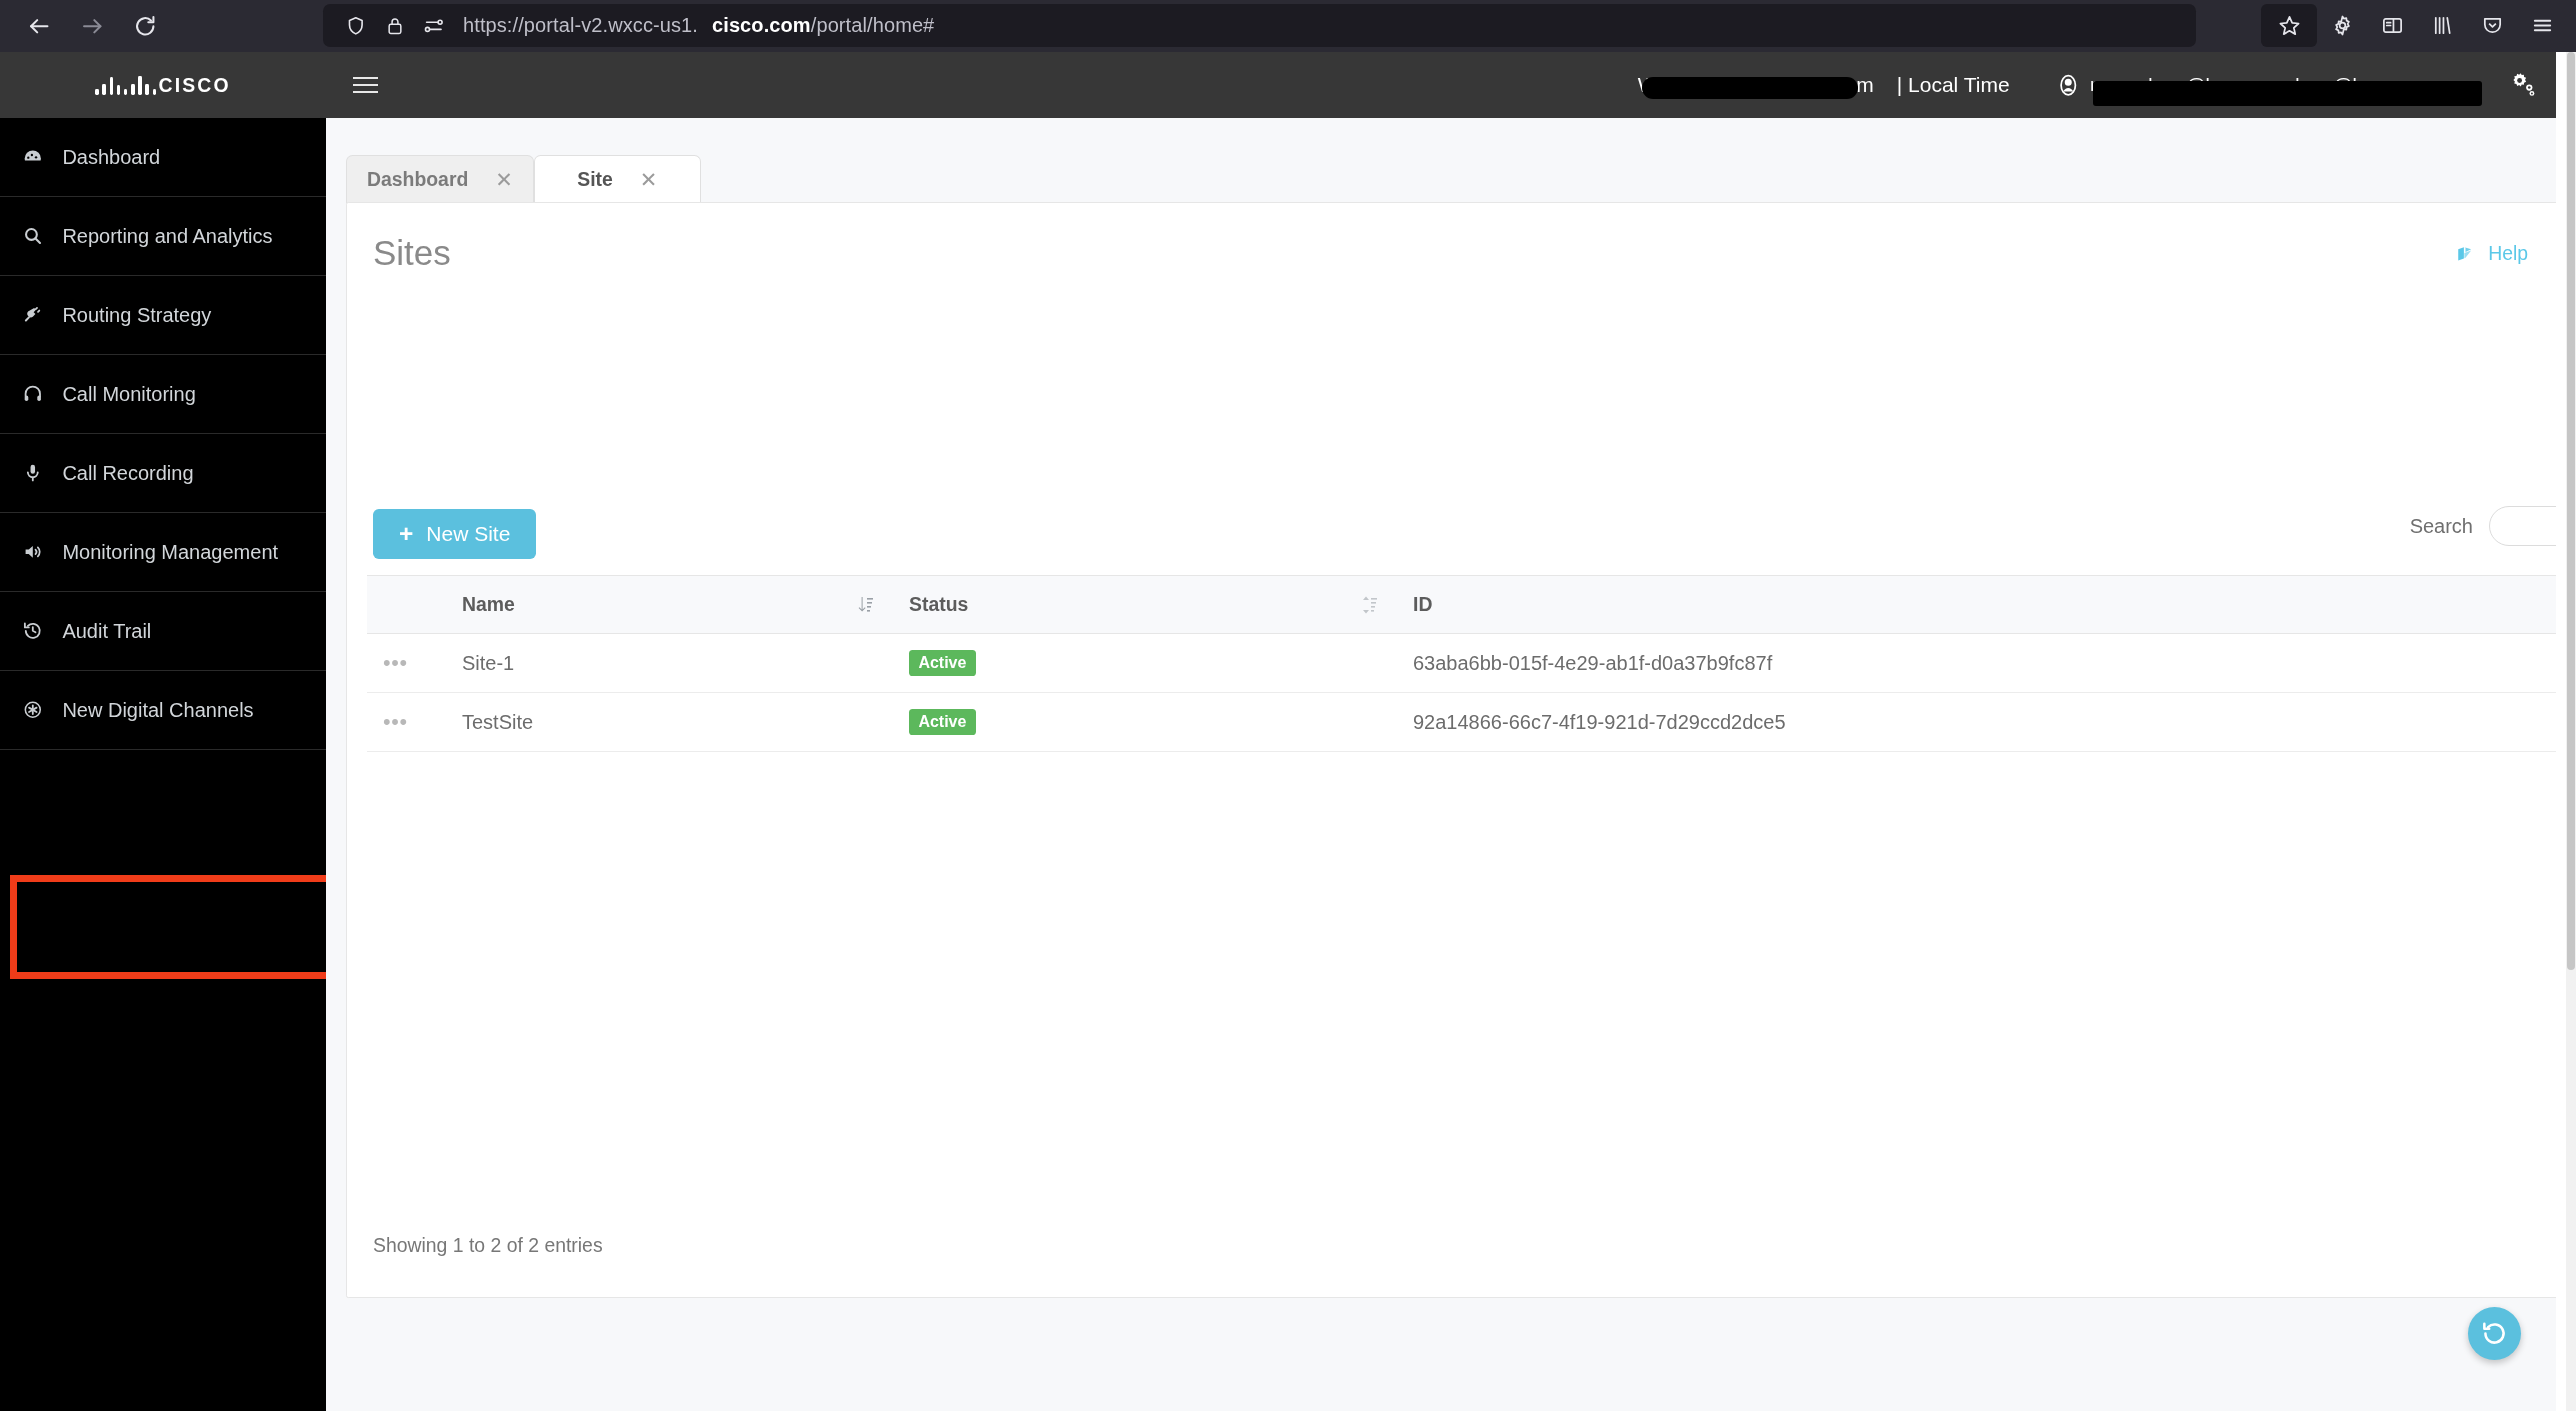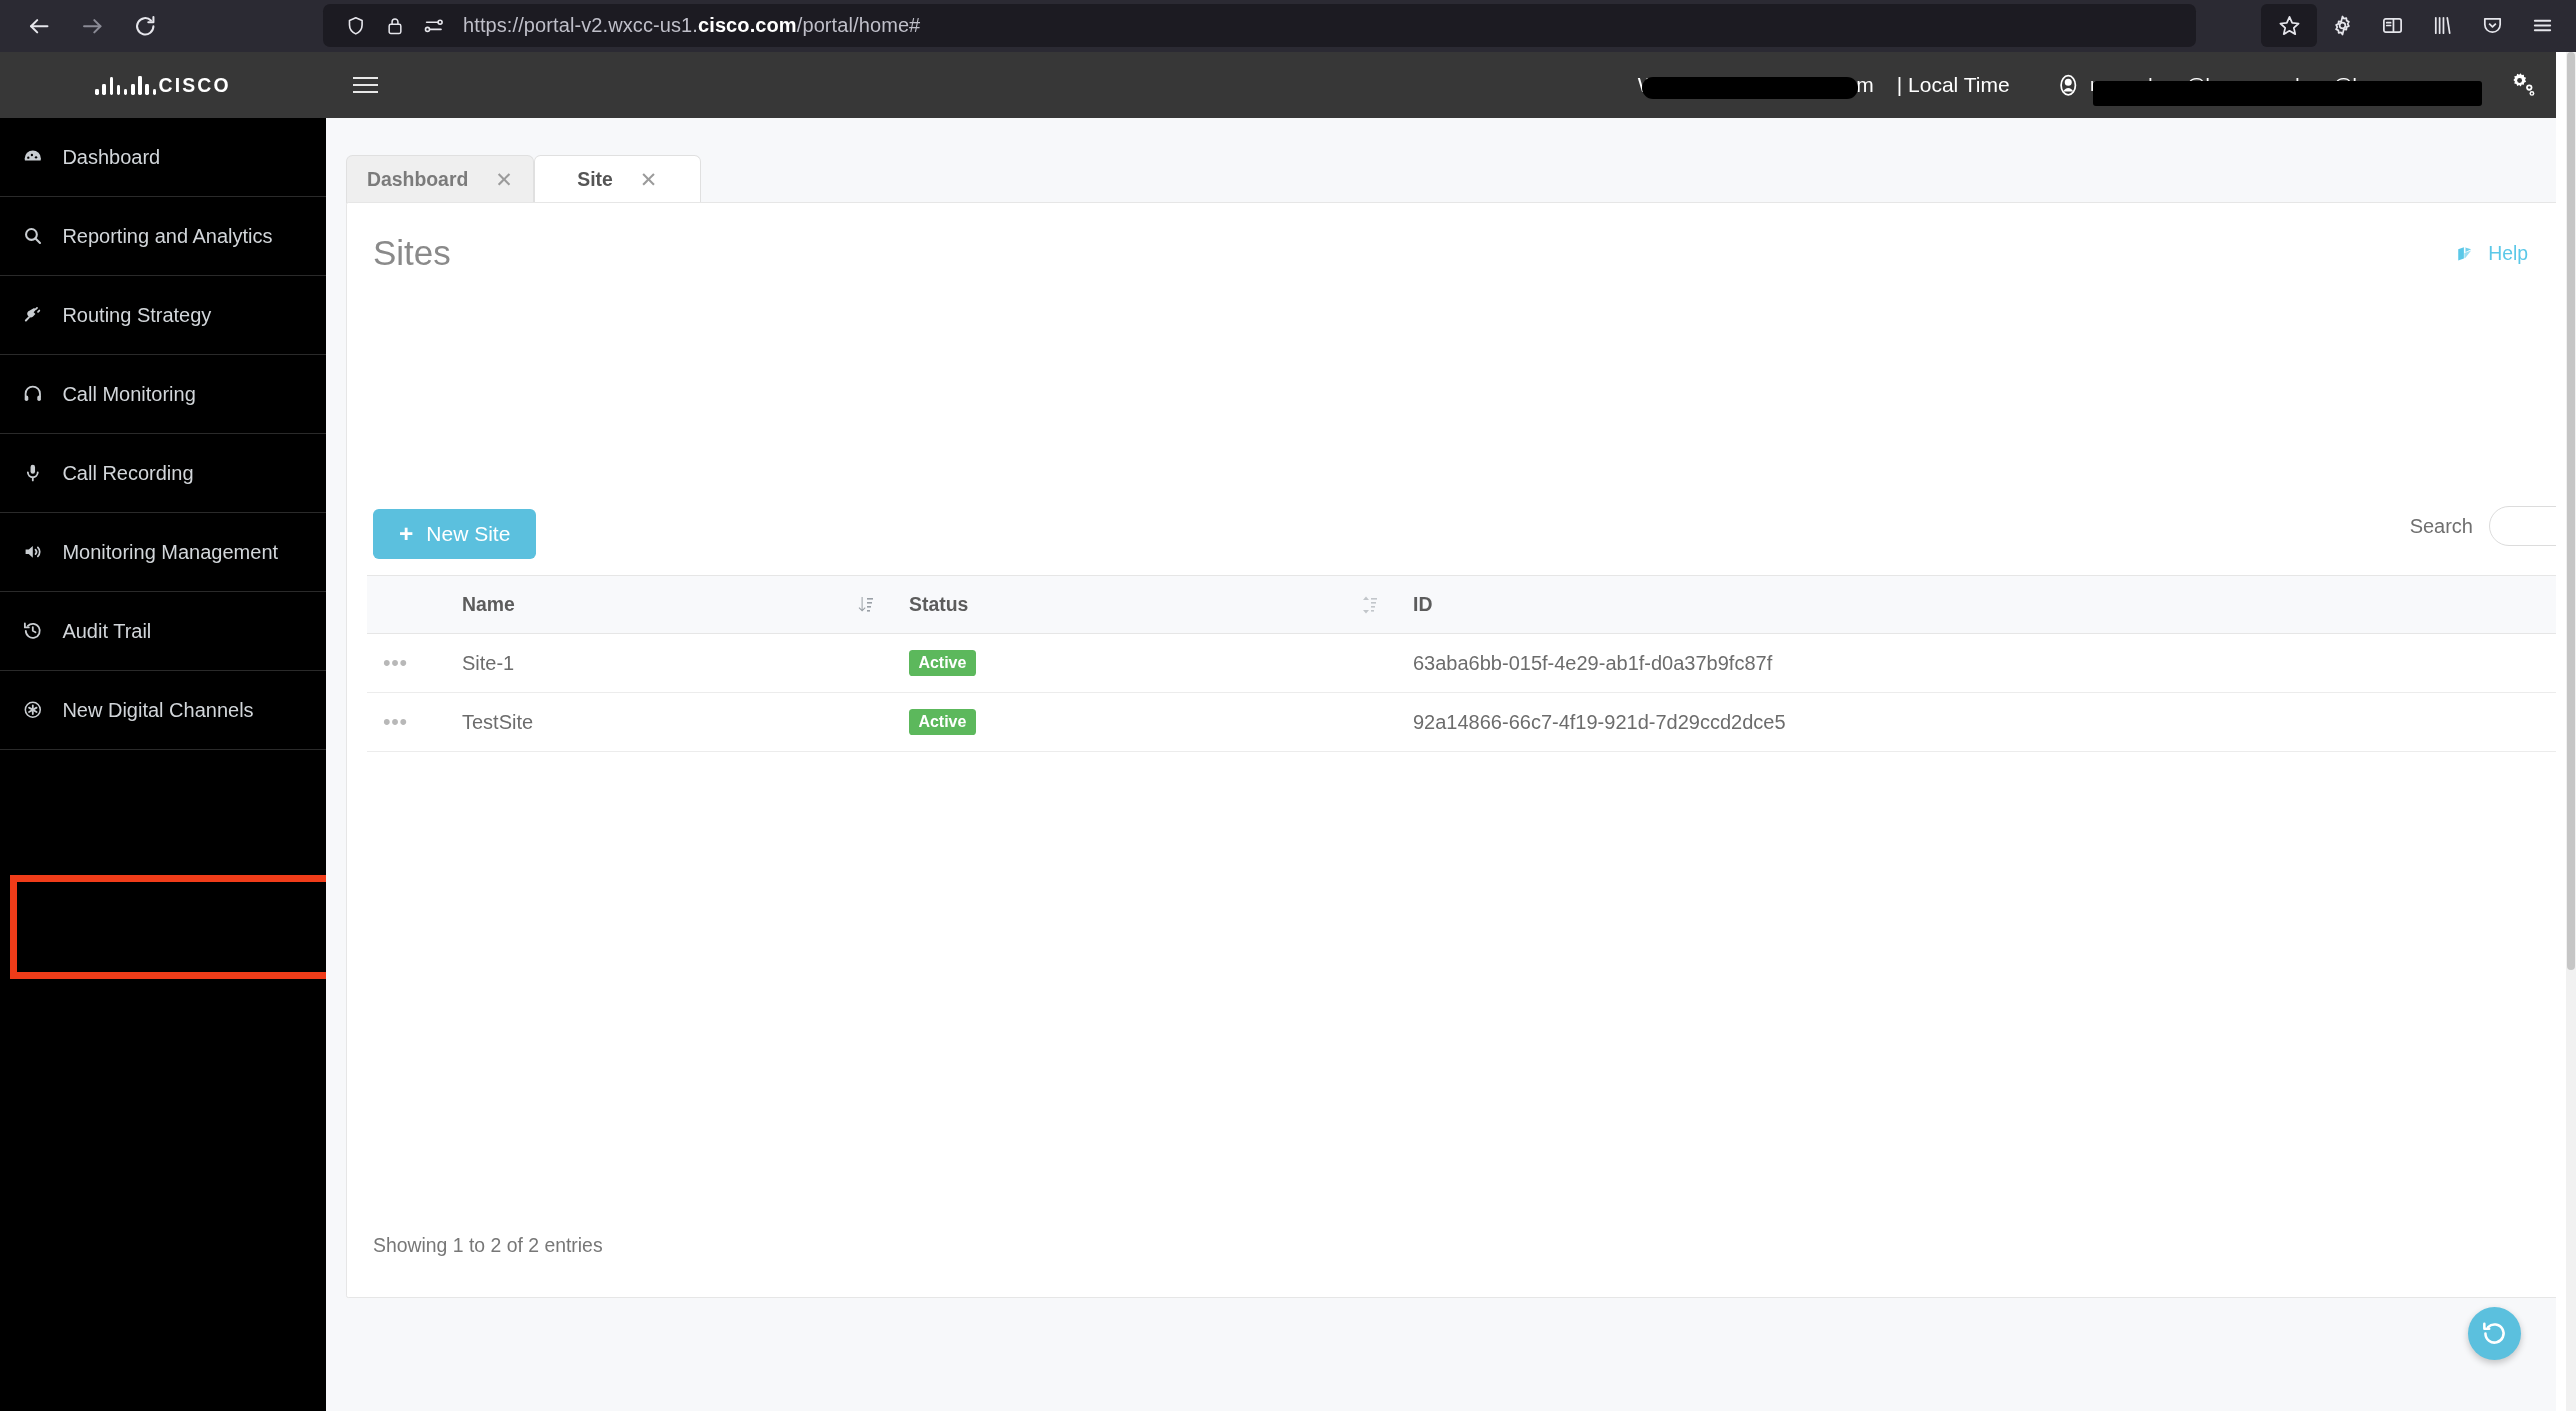--- a/index.html
+++ b/index.html
@@ -33,21 +33,21 @@
     padding: 0 13px;
   }
   .url-icon { width: 39px; height: 39px; display:flex; align-items:center; justify-content:center; }
   .url-text {
     margin-left: 10px;
     font-size: 20px;
     color: #bfbfc9;
     white-space: nowrap;
     letter-spacing: 0.1px;
   }
-  .url-text .host { color: #ffffff; font-weight: bold; }
+  .url-text .host { color: #ffffff; font-weight: bold; margin-left: 14px; }
   .chrome-right {
     position: absolute; right: 8.6px; top: 4.3px;
     height: 43px; display: flex; align-items: center;
   }
   .chrome-btn {
     width: 50px; height: 43px;
     display: flex; align-items: center; justify-content: center;
   }
   .chrome-btn.starred { background: #1c1b22; border-radius: 5.8px; width: 56px; }
 

